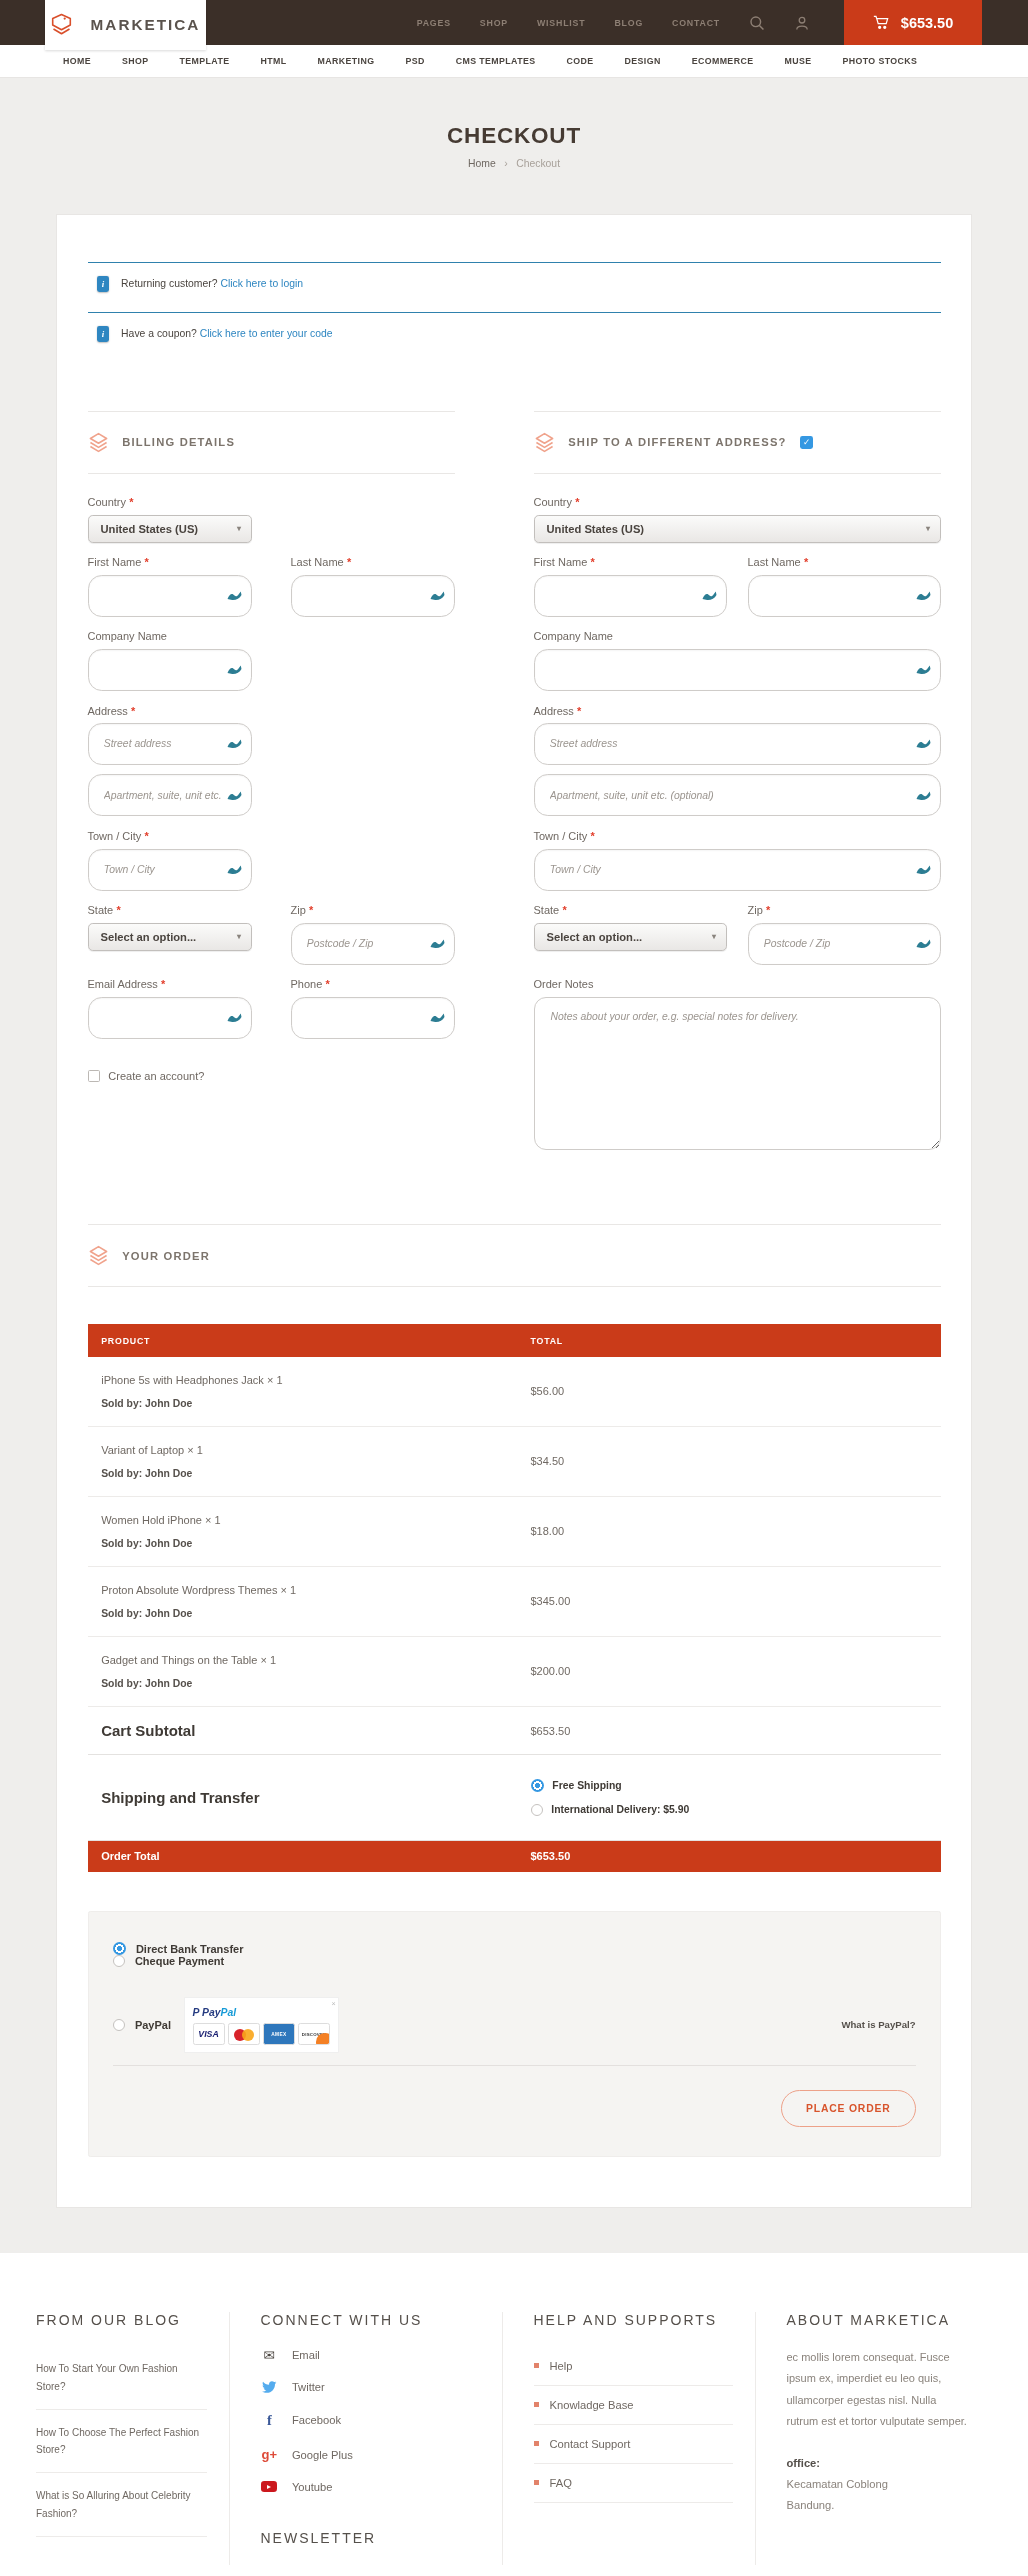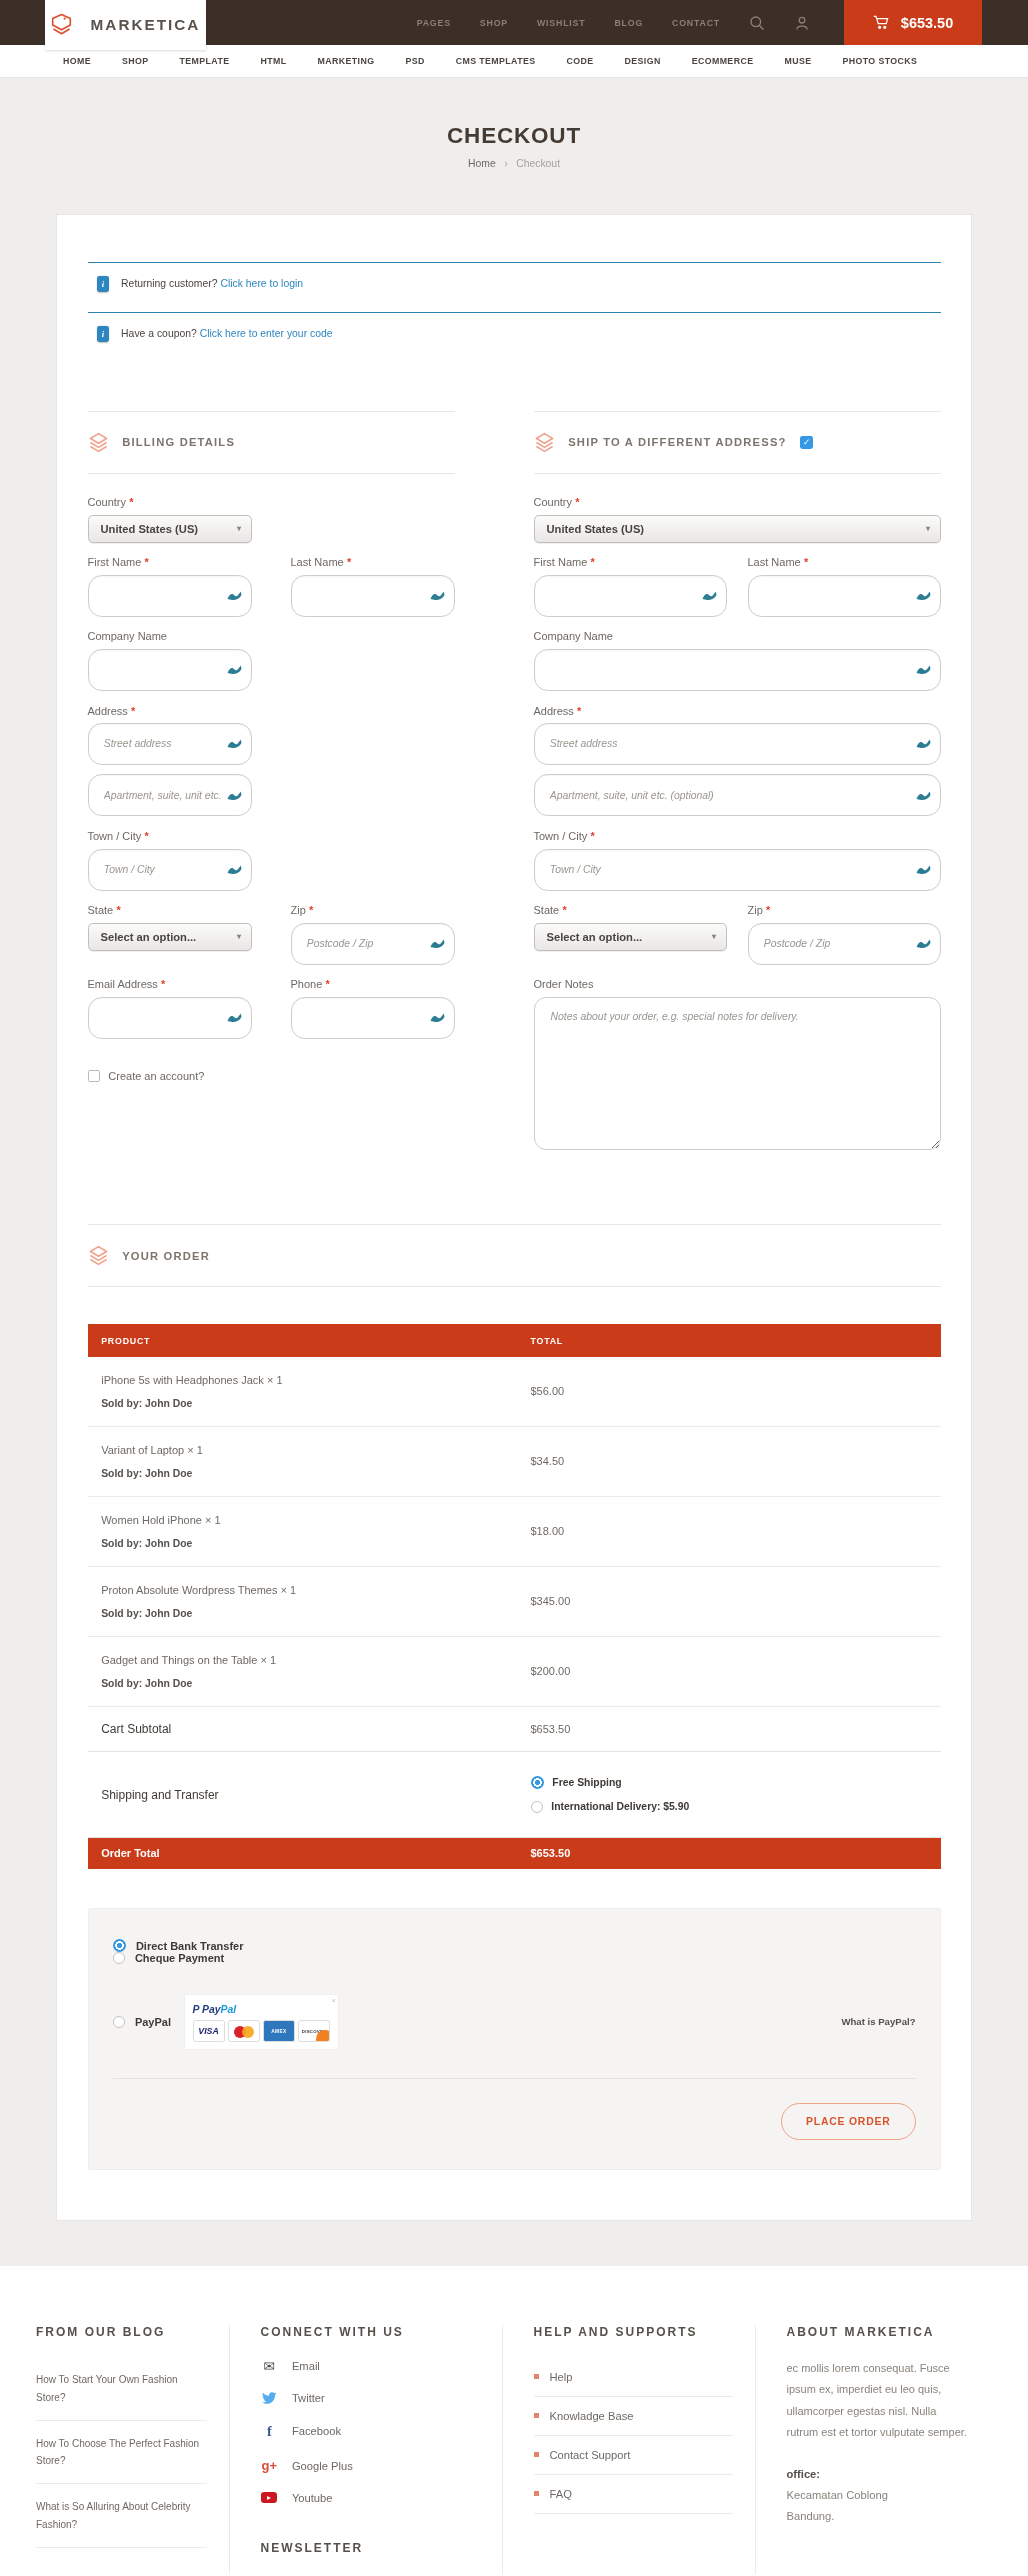--- a/index.html
+++ b/index.html
@@ -72,21 +72,21 @@
   .order-sec{margin-top:58px}
   .otable{margin-top:37px}
   .thead{display:flex;background:var(--accent);color:#fff;font-size:8.8px;font-weight:bold;letter-spacing:0.8px;padding:11.2px 13.7px}
   .cl{width:52%}
   .cr{flex:1}
   .trow{display:flex;align-items:center;padding:17px 13.7px;border-bottom:0.8px solid #edebe9}
   .pname{font-size:11px;color:var(--txt);margin-bottom:12px}
   .psold{font-size:10.4px;font-weight:bold;color:var(--dark)}
   .price{font-size:11px;color:var(--txt)}
   .srow{display:flex;align-items:center;padding:15.3px 13.7px;border-bottom:0.8px solid #e4e2e0}
-  .srow .lbl{font-size:12px;font-weight:normal;color:#3f3a35}
+  .srow .lbl{font-size:15px;font-weight:bold;color:#3f3a35}
   .ship-opts{flex:1;padding:3.2px 0}
   .radio-row{display:flex;align-items:center;gap:8.8px;margin:5.6px 0 11.2px}
   .radio-row:last-child{margin-bottom:5.6px}
   .radio{width:12px;height:12px;border-radius:50%;border:0.8px solid #c5c2bf;background:#fff;flex:0 0 12px;cursor:pointer}
   .radio.on{border:0;width:13px;height:13px;flex-basis:13px;background:radial-gradient(circle,var(--radio-blue) 0 2.4px,#fff 2.4px 4.4px,var(--radio-blue) 4.4px)}
   .opt-lbl{font-size:10.4px;font-weight:bold;color:#3f3a35}
   .totbar{display:flex;align-items:center;background:var(--accent);color:#fff;padding:9.6px 13.7px;font-size:11px;font-weight:bold}
 
   
   .paybox{margin-top:39px;background:#f5f4f2;border:0.8px solid #efedeb;border-radius:2.4px;padding:30.5px 24px 29px}
@@ -105,28 +105,28 @@
   .ccard{width:32px;height:22px;border:0.8px solid #ddd;border-radius:2.4px;background:#fff;display:flex;align-items:center;justify-content:center;overflow:hidden;position:relative}
   .ccard.visa span{color:#1a1f71;font-weight:bold;font-style:italic;font-size:8.8px}
   .ccard.mc .c1,.ccard.mc .c2{width:12px;height:12px;border-radius:50%;position:absolute;top:4.8px}
   .ccard.mc .c1{left:4.8px;background:#d8232a}
   .ccard.mc .c2{left:13px;background:#f9a51a;opacity:.9}
   .ccard.amex{background:#2e77bc}
   .ccard.amex span{color:#fff;font-size:4.8px;font-weight:bold;letter-spacing:0.4px}
   .ccard.disc span{font-size:4.4px;font-weight:bold;color:#333;letter-spacing:0.2px}
   .ccard.disc::after{content:"";position:absolute;right:-4.8px;bottom:-6.4px;width:17.7px;height:17.7px;border-radius:50%;background:#f48024}
   .wpp{margin-left:auto;font-size:9.6px;font-weight:bold;color:var(--dark);cursor:pointer}
-  .place-row{border-top:0.8px solid #e3e0de;margin-top:29px;padding-top:24px;display:flex;justify-content:flex-end}
+  .place-row{border-top:0.8px solid #e3e0de;margin-top:13px;padding-top:24px;display:flex;justify-content:flex-end}
   .place-btn{border:1.6px solid #eda189;border-radius:21px;padding:12px 24px;color:var(--orange);font-weight:bold;font-size:10.4px;letter-spacing:0.8px;background:transparent;cursor:pointer;font-family:"Liberation Sans",sans-serif}
 
   
   .foot{background:#fff;margin-top:45px;padding:59px 36px 43px;display:grid;grid-template-columns:193px 273px 253px 1fr}
   .fcol{padding-right:22.5px}
   .fcol + .fcol{border-left:0.8px solid #edebe9;padding-left:30.5px}
-  .ftitle{font-size:12px;font-weight:bold;letter-spacing:2px;color:var(--dark);margin-bottom:19px}
+  .ftitle{font-size:14px;font-weight:normal;letter-spacing:2px;color:var(--dark);margin-bottom:19px}
   .blog-item{padding:13.7px 0;border-bottom:0.8px solid #edebe9;font-size:10px;color:var(--txt);line-height:1.75;cursor:pointer}
   .soc-item{display:flex;align-items:center;gap:13.7px;margin-bottom:18.5px;font-size:11.2px;color:var(--txt);cursor:pointer}
   .soc-ic{width:17.7px;display:inline-flex;justify-content:center;align-items:center;font-size:13.7px}
   .soc-ic.email{color:#4a443f}
   .soc-ic.gplus{color:#dd4b39;font-weight:bold;font-size:13px}
   .yt{width:16px;height:11.2px;background:#cc181e;border-radius:3.2px;display:flex;align-items:center;justify-content:center}
   .yt::after{content:"";border-left:4px solid #fff;border-top:2.8px solid transparent;border-bottom:2.8px solid transparent}
   .nl{margin-top:37px}
   .help-item{display:flex;align-items:center;gap:10.4px;padding:13px 0;border-bottom:0.8px solid #edebe9;font-size:11.2px;color:var(--txt);cursor:pointer}
   .bullet{width:5.6px;height:5.6px;background:#e2836a;flex:0 0 5.6px}

